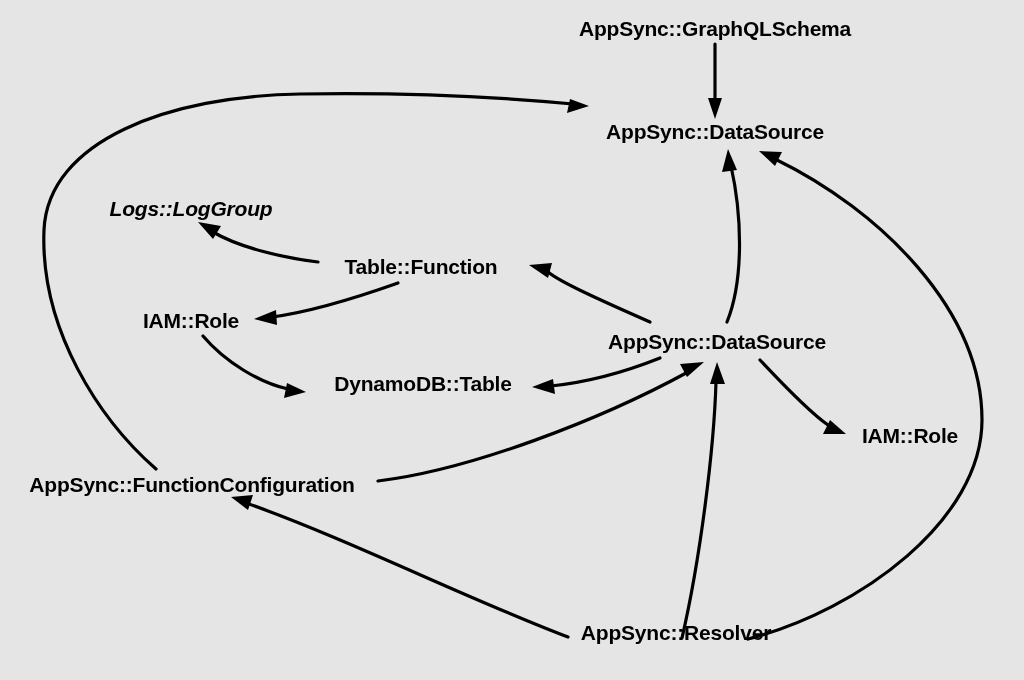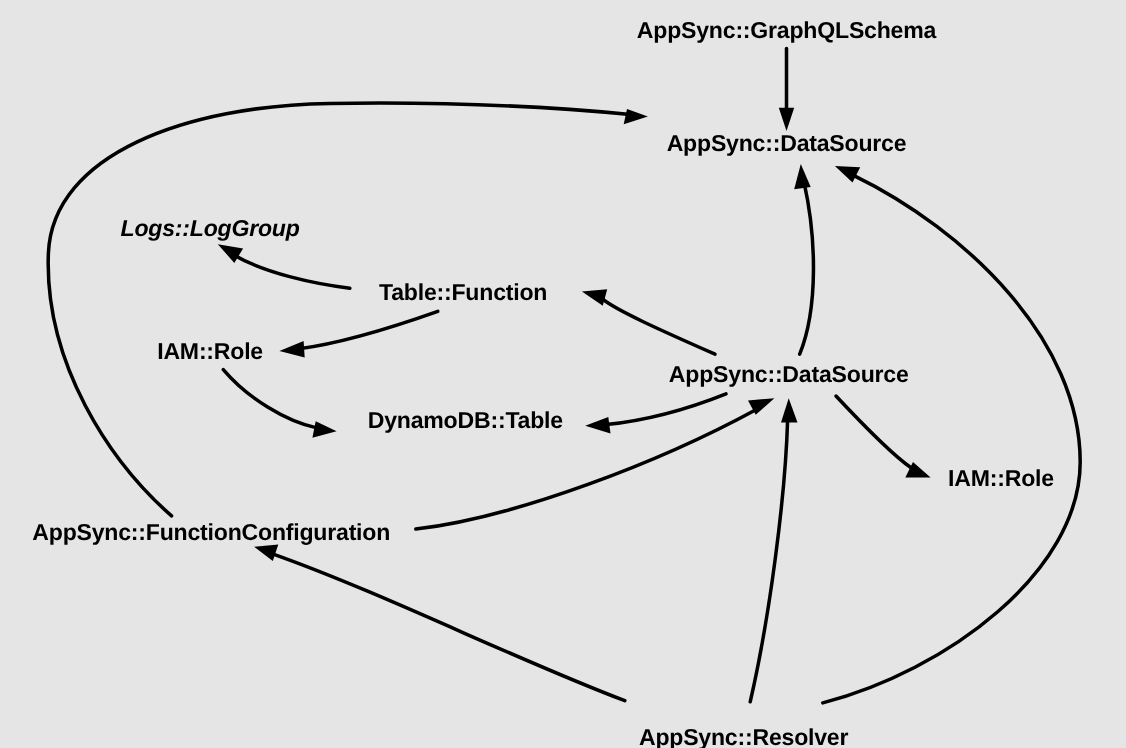--- a/index.html
+++ b/index.html
@@ -132,15 +132,15 @@
   <div class="node-label" style="left:191px; top:320px;">IAM::Role</div>
 
   <div class="node-label" style="left:423px; top:383px;">DynamoDB::Table</div>
 
   <div class="node-label" style="left:717px; top:341px;">AppSync::DataSource</div>
 
   <div class="node-label" style="left:910px; top:435px;">IAM::Role</div>
 
   <div class="node-label" style="left:192px; top:484px;">AppSync::FunctionConfiguration</div>
 
-  <div class="node-label" style="left:676px; top:632px;margin-top:39px;">AppSync::Resolver</div>
+  <div class="node-label" style="left:676px; top:632px;">AppSync::Resolver</div>
 
 </div>
 
 </body></html>

